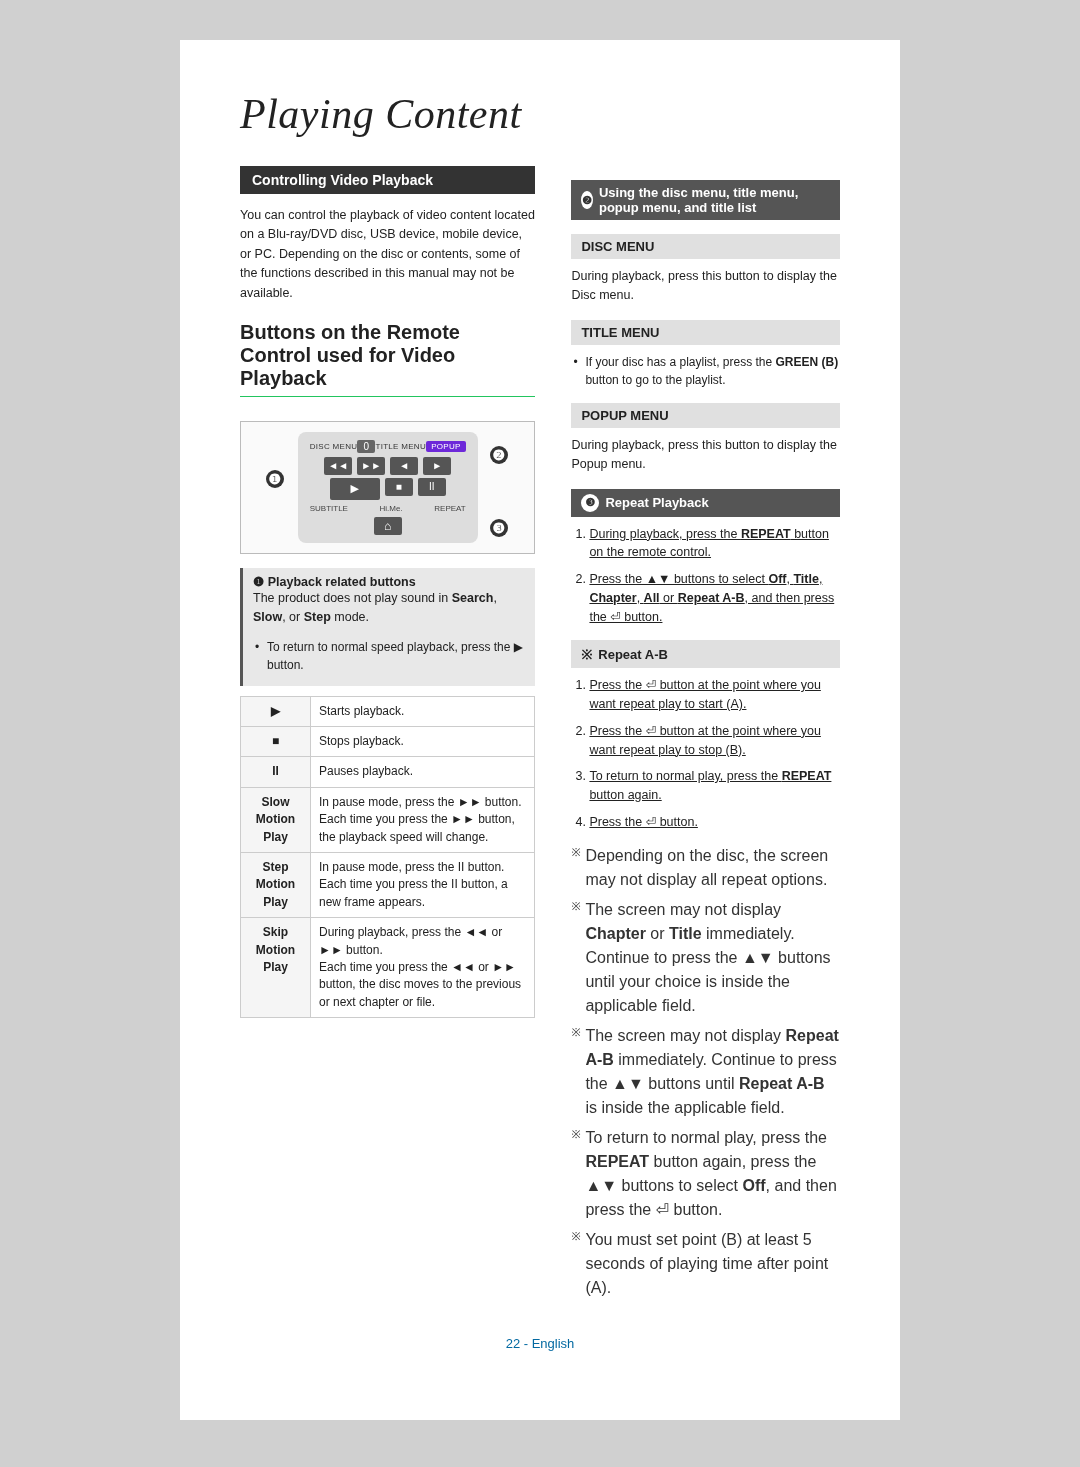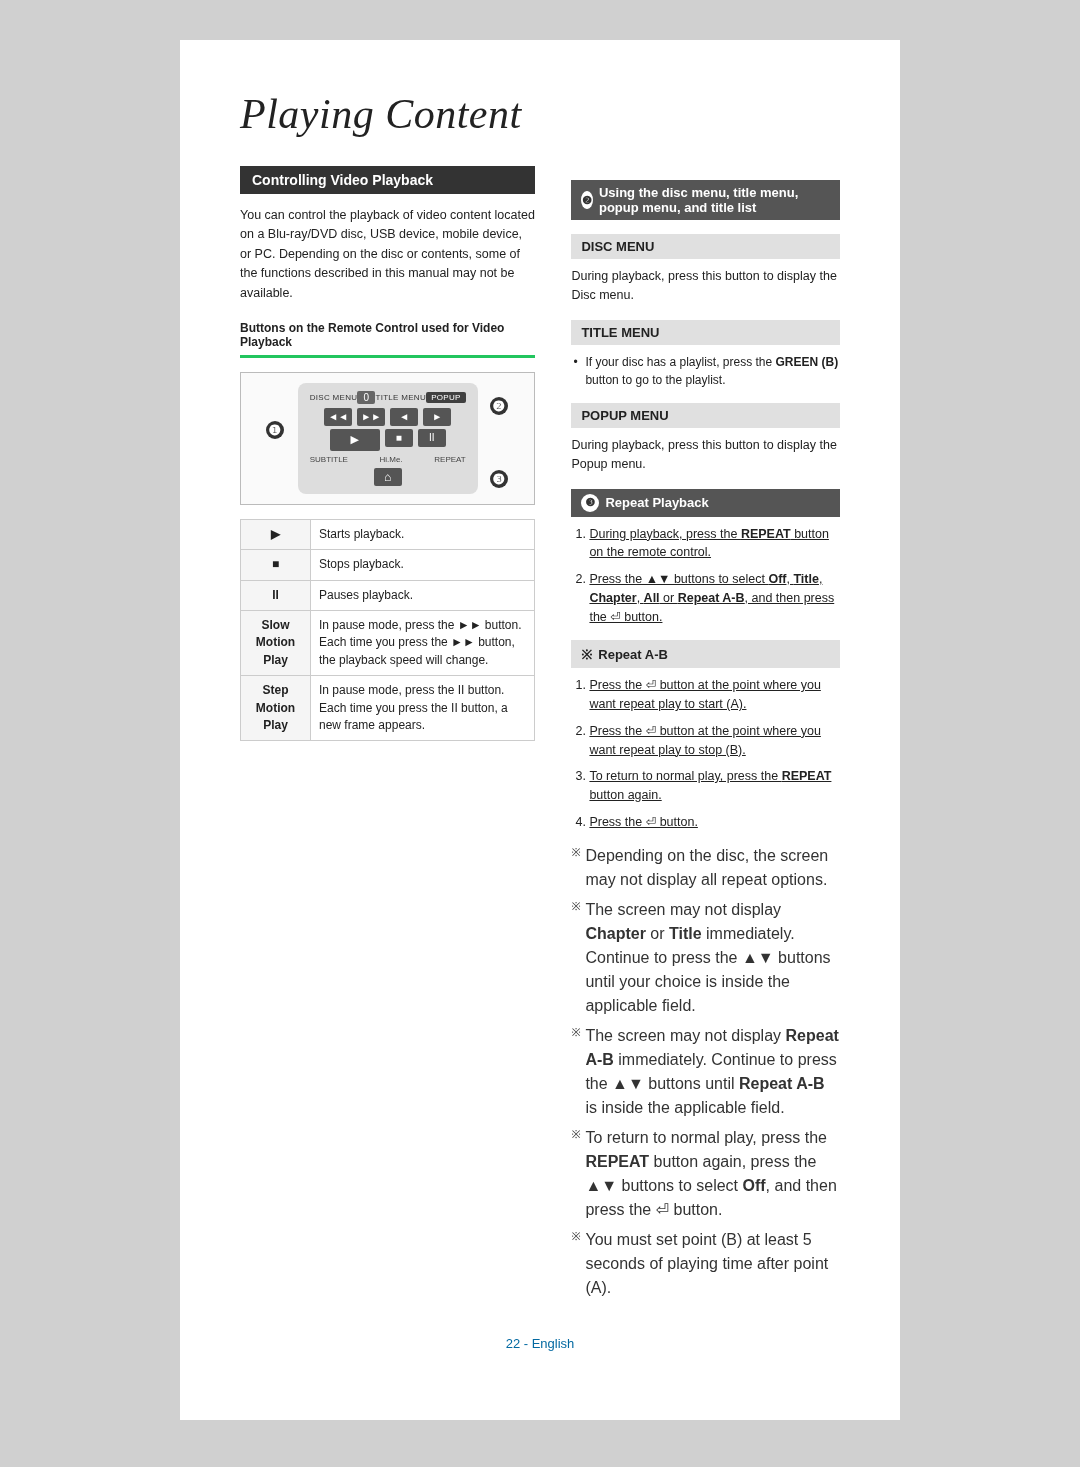--- a/index.html
+++ b/index.html
@@ -58,25 +58,25 @@
       padding: 5px 10px;
       margin: 14px 0 8px 0;
     }
     p {
       font-size: 12.5px;
       line-height: 1.55;
       margin-bottom: 10px;
       color: #222;
     }
     .h2-title {
-      font-size: 12px;
-      font-weight: bold;
-      margin-bottom: 14px;
+      font-size: 20px;
+      font-weight: bold;
+      margin-bottom: 24px;
       margin-top: 18px;
-      border-bottom: 3px solid #22c55e;
+      border-bottom: 1px solid #22c55e;
       padding-bottom: 6px;
     }
     .remote-diagram {
       border: 1px solid #bbb;
       margin: 14px 0 14px 0;
       padding: 10px;
       position: relative;
       display: flex;
       flex-direction: column;
       align-items: center;
@@ -95,21 +95,21 @@
       align-items: center;
       margin-bottom: 4px;
       font-size: 9px;
       color: #333;
     }
     .remote-top-row span {
       font-size: 8px;
       letter-spacing: 0.3px;
     }
     .popup-btn {
-      background: #404040;
+      background: #6d28d9;
       color: #fff;
       font-size: 8px;
       padding: 1px 5px;
       border-radius: 2px;
     }
     .remote-btn-row {
       display: flex;
       justify-content: center;
       gap: 5px;
       margin: 3px 0;
@@ -315,20 +315,25 @@
               <span>REPEAT</span>
             </div>
 
             <div class="home-btn-row">
               <div class="home-btn">⌂</div>
             </div>
           </div>
         </div>
       </div>
 
+      <div class="info-box">
+        <div class="title">❶ Playback related buttons</div>
+        <p>The product does not play sound in <strong>Search</strong>, <strong>Slow</strong>, or <strong>Step</strong> mode.</p>
+        <div class="bullet-item">To return to normal speed playback, press the ▶ button.</div>
+      </div>
 
       <table class="playback-table">
         <tbody>
           <tr>
             <td>▶</td>
             <td>Starts playback.</td>
           </tr>
           <tr>
             <td>■</td>
             <td>Stops playback.</td>
@@ -337,20 +342,24 @@
             <td>II</td>
             <td>Pauses playback.</td>
           </tr>
           <tr>
             <td><strong>Slow<br>Motion<br>Play</strong></td>
             <td>In pause mode, press the ►► button.<br>Each time you press the ►► button, the playback speed will change.</td>
           </tr>
           <tr>
             <td><strong>Step<br>Motion<br>Play</strong></td>
             <td>In pause mode, press the II button.<br>Each time you press the II button, a new frame appears.</td>
+          </tr>
+          <tr>
+            <td><strong>Skip<br>Motion<br>Play</strong></td>
+            <td>During playback, press the ◄◄ or ►► button.<br>Each time you press the ◄◄ or ►► button, the disc moves to the previous or next chapter or file.</td>
           </tr>
         </tbody>
       </table>
     </div>
 
     <div class="right-col">
       <div class="section-num-header">
         <span class="circle-num">❷</span>
         <span>Using the disc menu, title menu, popup menu, and title list</span>
       </div>

